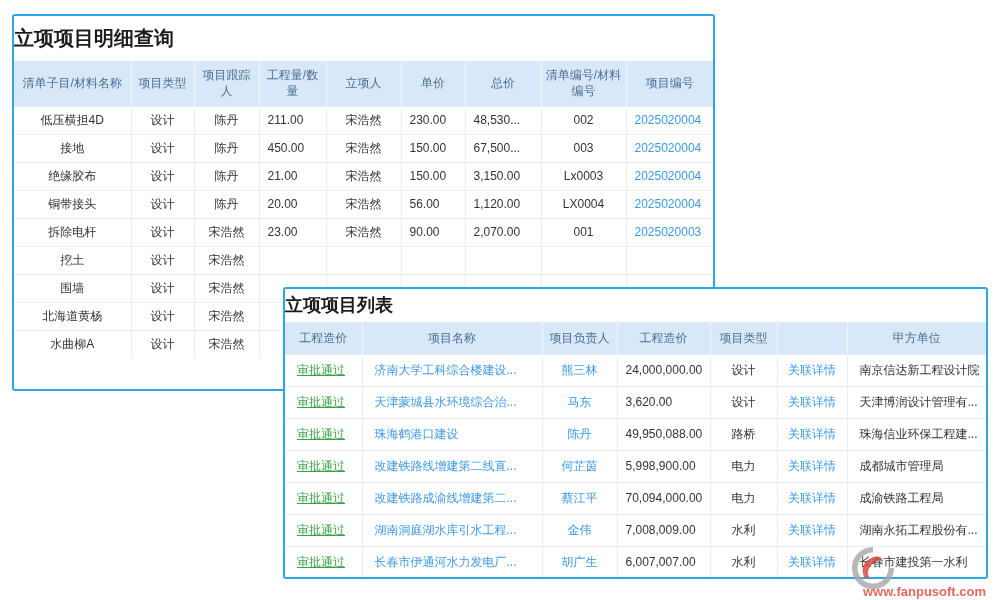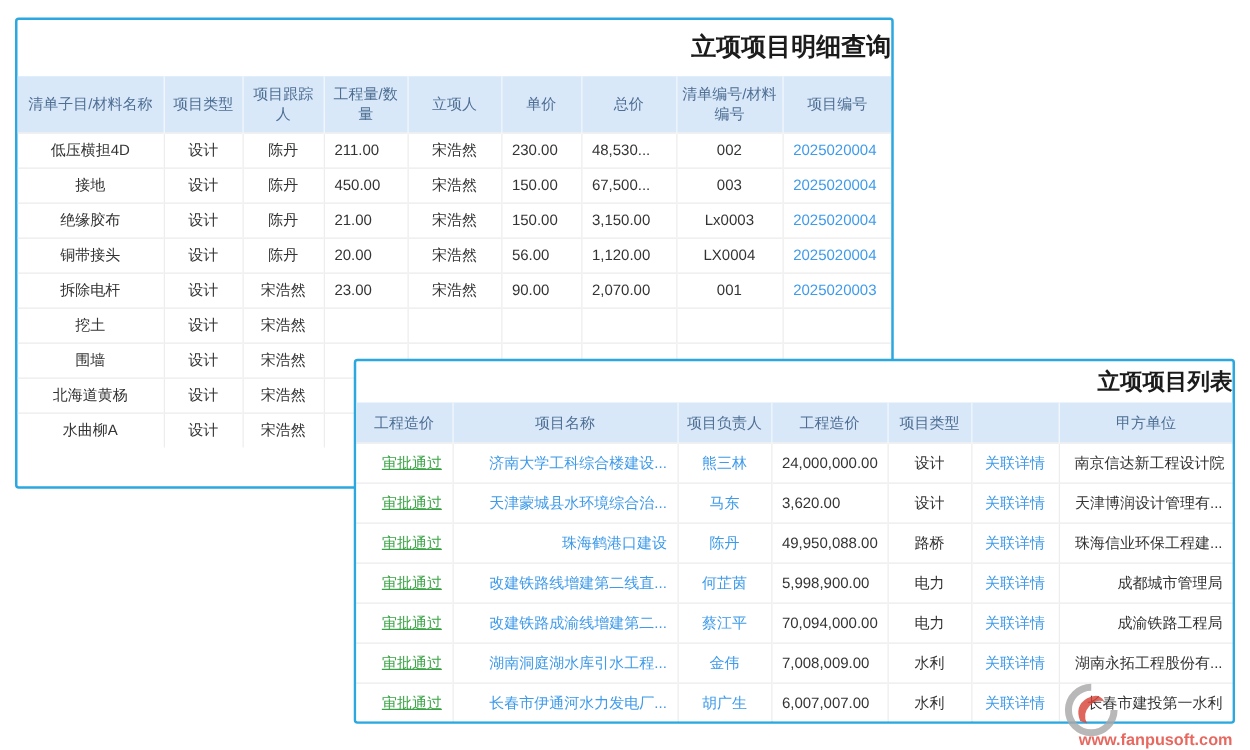--- a/index.html
+++ b/index.html
@@ -8,21 +8,21 @@
     background:#ffffff;
     font-family:"Liberation Sans","DejaVu Sans",sans-serif;
   }
   .panel{
     position:absolute;background:#fff;border:2px solid #2BA8DF;border-radius:3px;
     box-sizing:border-box;overflow:hidden;
   }
   #detail-panel{left:12px;top:14px;width:703px;height:377px;z-index:1;}
   #list-panel{left:283px;top:287px;width:705px;height:292px;z-index:2;}
   .panel-title{
-    text-align:right;font-weight:bold;color:#1b1b1b;margin:0;
+    text-align:left;font-weight:bold;color:#1b1b1b;margin:0;
   }
   #detail-panel .panel-title{height:45px;line-height:45px;font-size:20px;}
   #list-panel .panel-title{height:33px;line-height:33px;font-size:18px;}
   table{border-collapse:collapse;table-layout:fixed;width:100%;}
   th{
     background:#D8E8F8;color:#4E6E94;font-weight:normal;font-size:12px;
     line-height:1.35;border-left:1px solid #F0F6FC;padding:2px 4px;
     box-sizing:border-box;vertical-align:middle;
   }
   th:first-child{border-left:none;text-align:center;}
@@ -31,21 +31,21 @@
   td{
     font-size:12px;color:#333;background:#fff;
     border-top:1px solid #EBEBEB;border-left:1px solid #EDEDED;
     padding:0 8px;box-sizing:border-box;white-space:nowrap;overflow:hidden;
     vertical-align:middle;
   }
   td:first-child{border-left:none;}
   #detail-panel td{height:28px;}
   #list-panel td{height:32px;}
   #list-panel td.a-left{padding-left:12px;}
-  .a-left{text-align:right;}
+  .a-left{text-align:left;}
   .a-center{text-align:center;}
   .a-right{text-align:left;}
   td.v-link{color:#3E9AEA;cursor:pointer;}
   td.v-status{color:#3AA344;text-decoration:underline;cursor:pointer;}
   
   #watermark{
     position:absolute;left:851px;top:546px;width:149px;height:54px;
     z-index:10;opacity:.82;pointer-events:none;
   }
   #wm-logo{position:absolute;left:0;top:0;}

